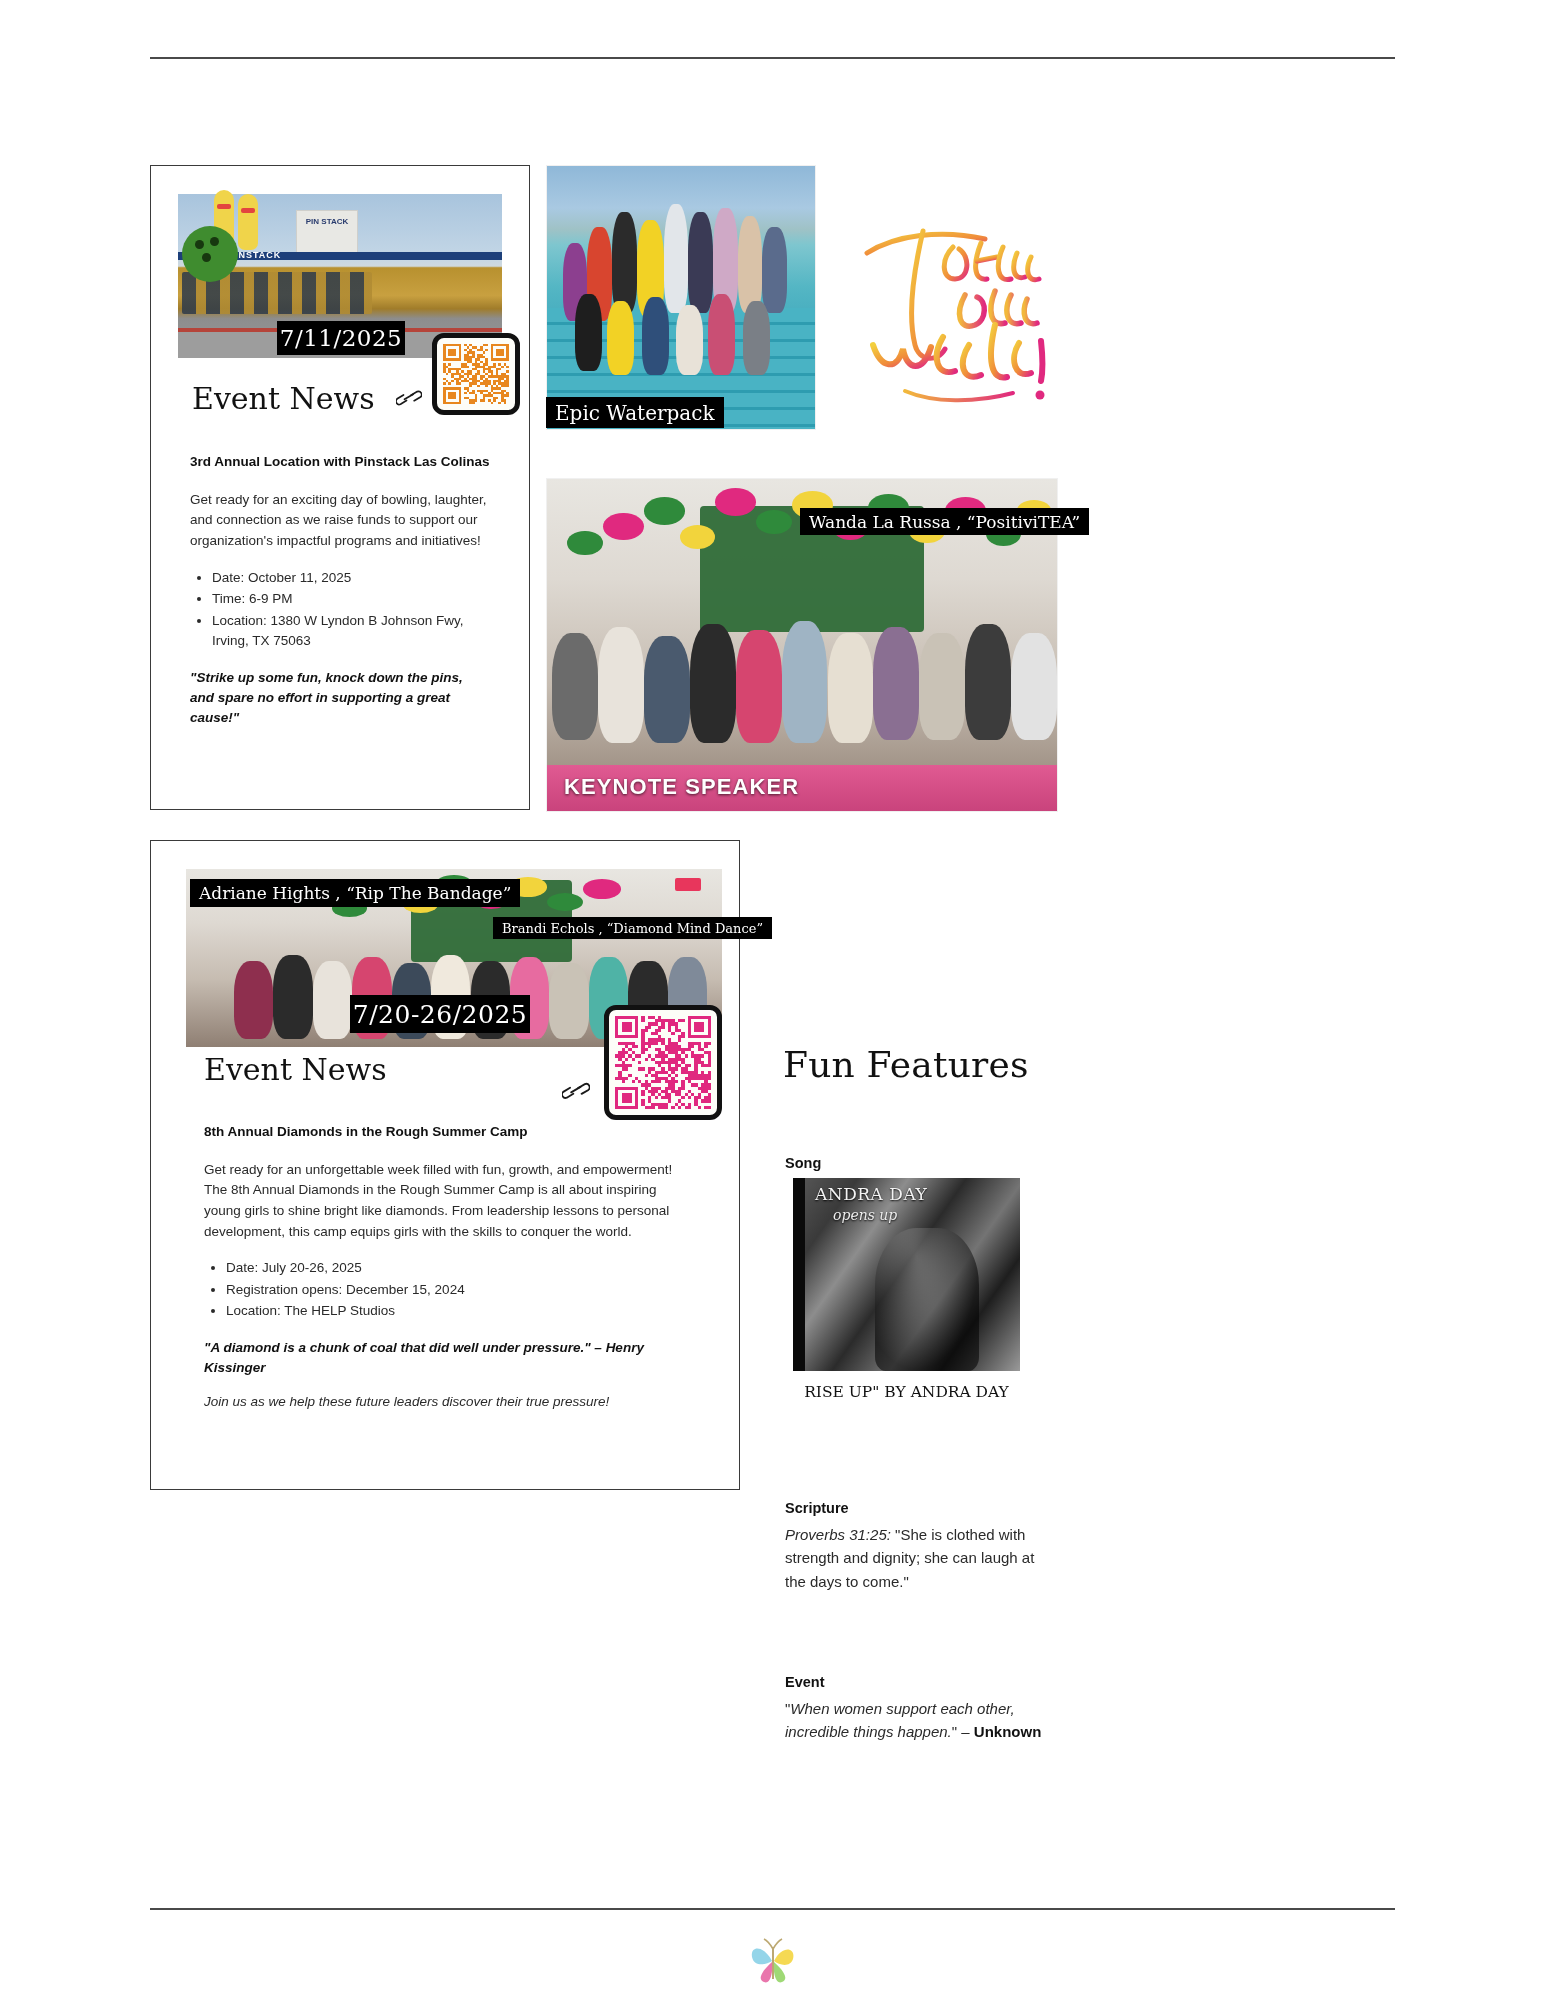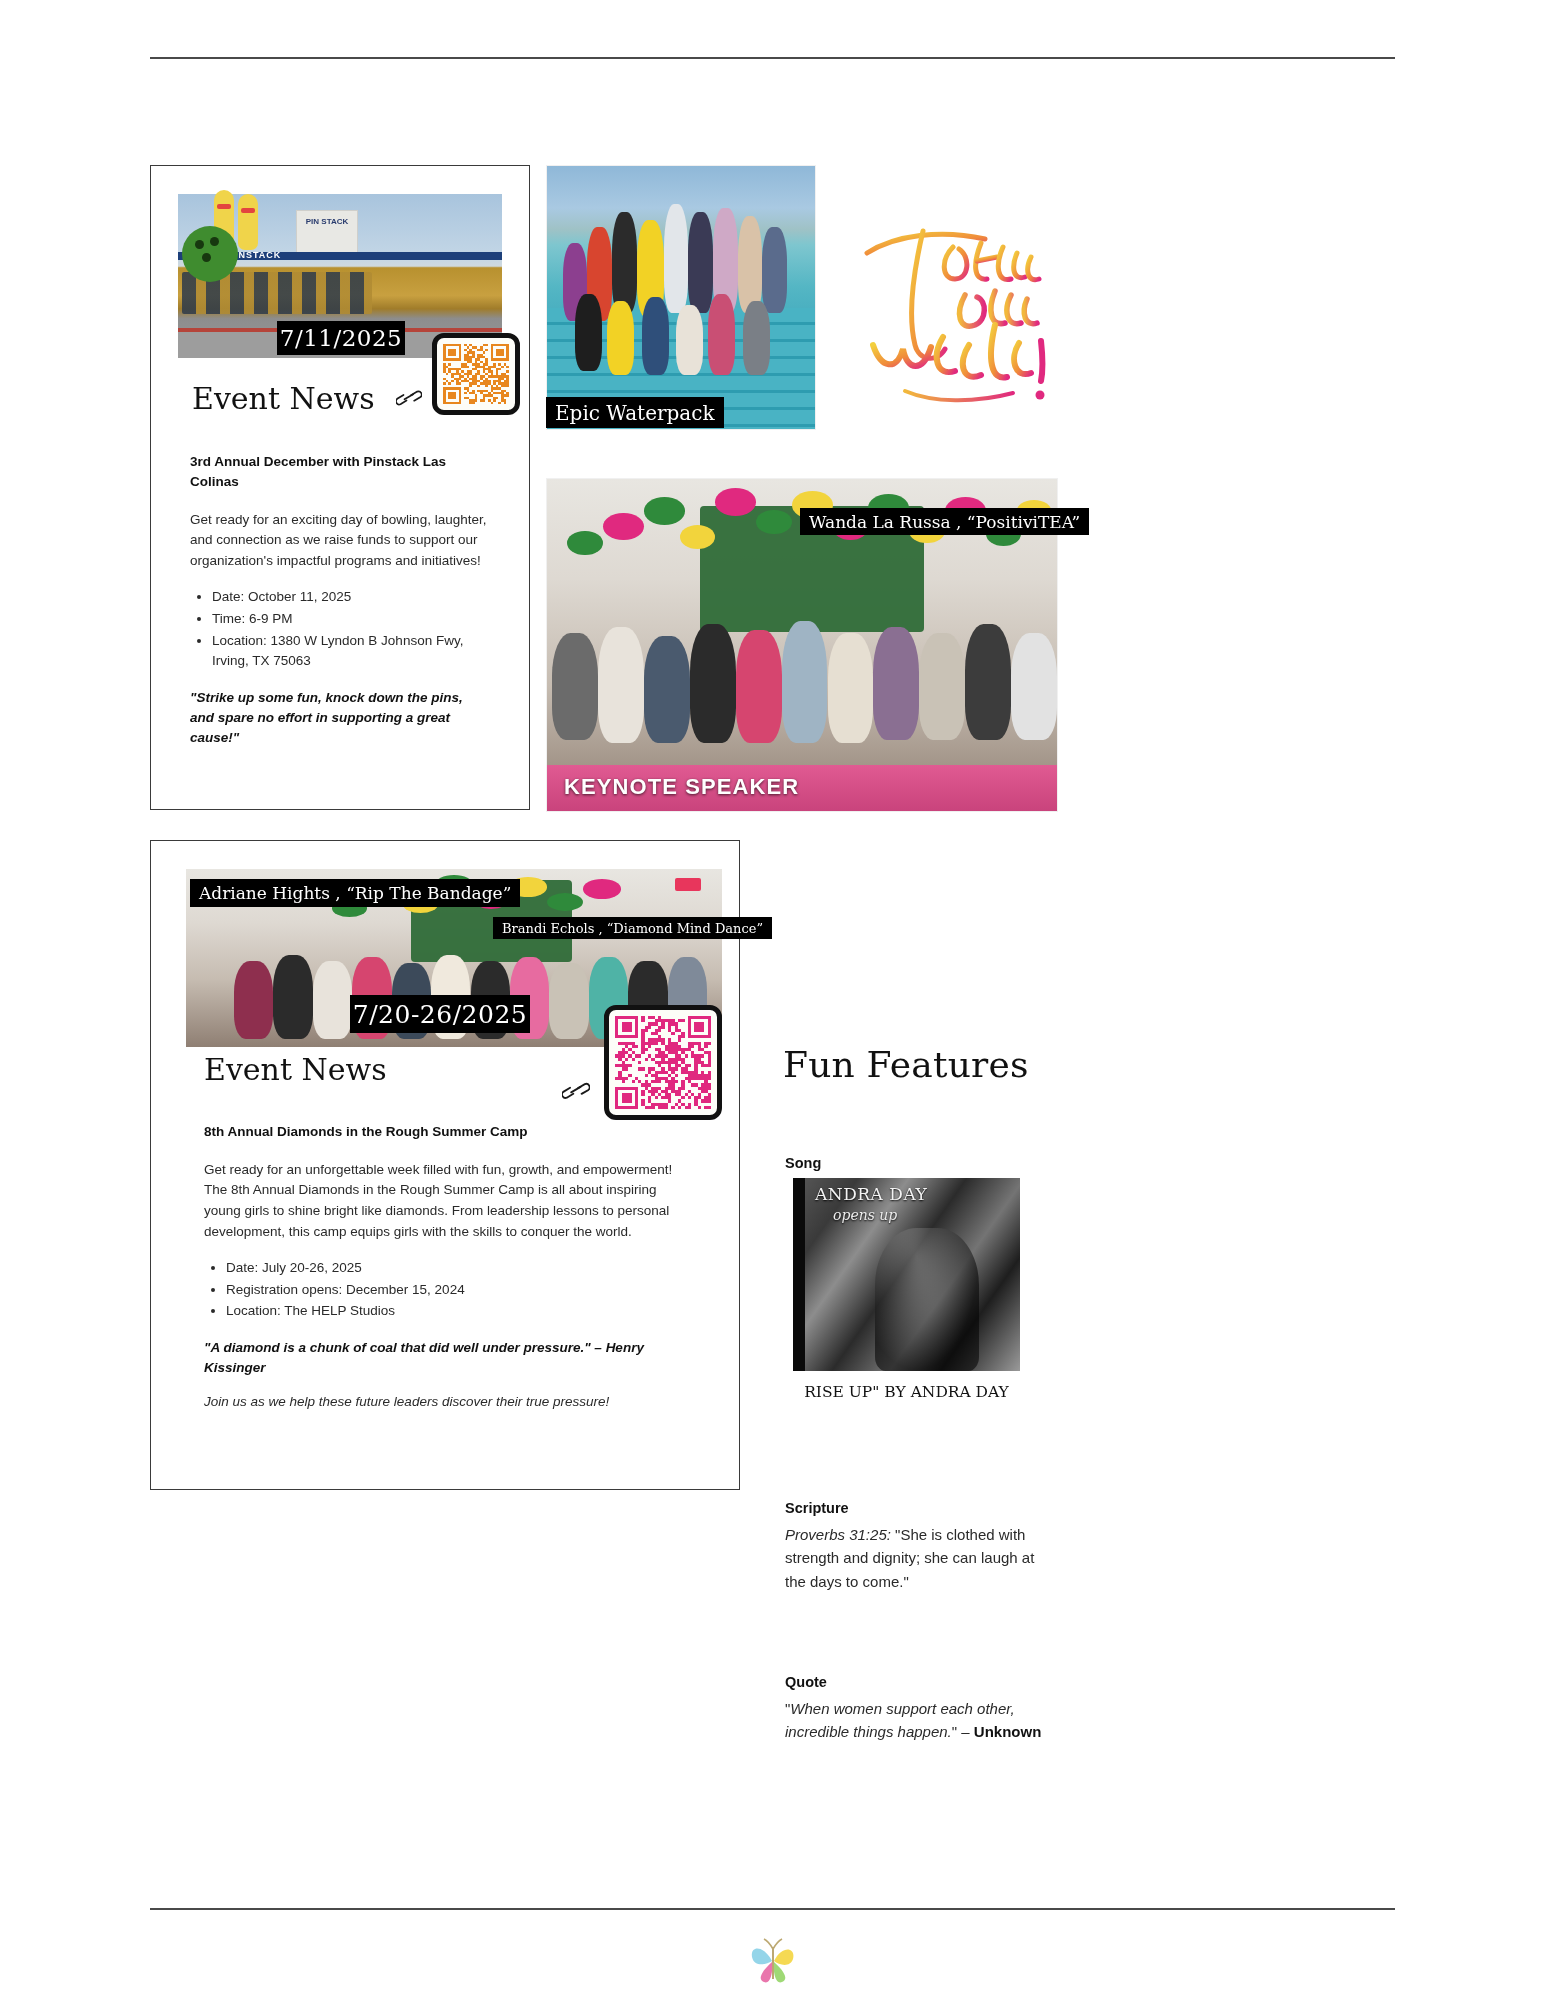--- a/index.html
+++ b/index.html
@@ -858,21 +858,21 @@
     <svg width="26" height="20" viewBox="0 0 26 20">
       <g fill="none" stroke="#1a1a1a" stroke-width="1.7" stroke-linecap="round">
         <path d="M10.5 12.5 L4.5 16.2 a3.2 3.2 0 0 1 -3.3 -5.4 L7.5 7"></path>
         <path d="M15.0 7.2 L21.2 3.6 a3.2 3.2 0 0 1 3.3 5.4 L18.2 12.7"></path>
         <path d="M8.5 11.3 L17.2 6.2"></path>
       </g>
     </svg>
   </div>
 
   <div class="card-body" id="card1-body">
-    <p class="subhead">3rd Annual December with Pinstack Las Colinas</p>
+    <p class="subhead">3rd Annual Location with Pinstack Las Colinas</p>
     <p class="para">Get ready for an exciting day of bowling, laughter, and connection as we raise funds to support our organization's impactful programs and initiatives!</p>
     <ul>
       <li>Date:  October 11, 2025</li>
       <li>Time: 6-9 PM</li>
       <li>Location: 1380 W Lyndon B Johnson Fwy, Irving, TX 75063</li>
     </ul>
     <p class="pullquote">"Strike up some fun, knock down the pins, and spare no effort in supporting a great cause!"</p>
   </div>
 
   <div class="photo-box" id="waterpark-photo">
@@ -1898,21 +1898,21 @@
     <div class="album-sub">opens up</div>
   </div>
 
   <div id="album-caption">RISE UP" BY ANDRA DAY</div>
 
   <div class="ff-label" id="ff-scripture-label">Scripture</div>
   <div class="ff-text" id="ff-scripture-text">
     <span class="ref">Proverbs 31:25:</span><span> "She is clothed with strength and dignity; she can laugh at the days to come."</span>
   </div>
 
-  <div class="ff-label" id="ff-quote-label">Quote</div>
+  <div class="ff-label" id="ff-quote-label">Event</div>
   <div class="ff-text" id="ff-quote-text">
     <span> "</span><span class="quoted">When women support each other, incredible things happen.</span><span>" – </span><b>Unknown</b>
   </div>
 
   <div class="rule-bottom"></div>
 
   <div id="footer-logo">
     <svg viewBox="0 0 58 52" width="58" height="52">
       <g opacity="0.95">
         <path d="M28 26 C20 10, 6 10, 8 22 C10 32, 22 30, 28 26 Z" fill="#8fd3e8"></path>

